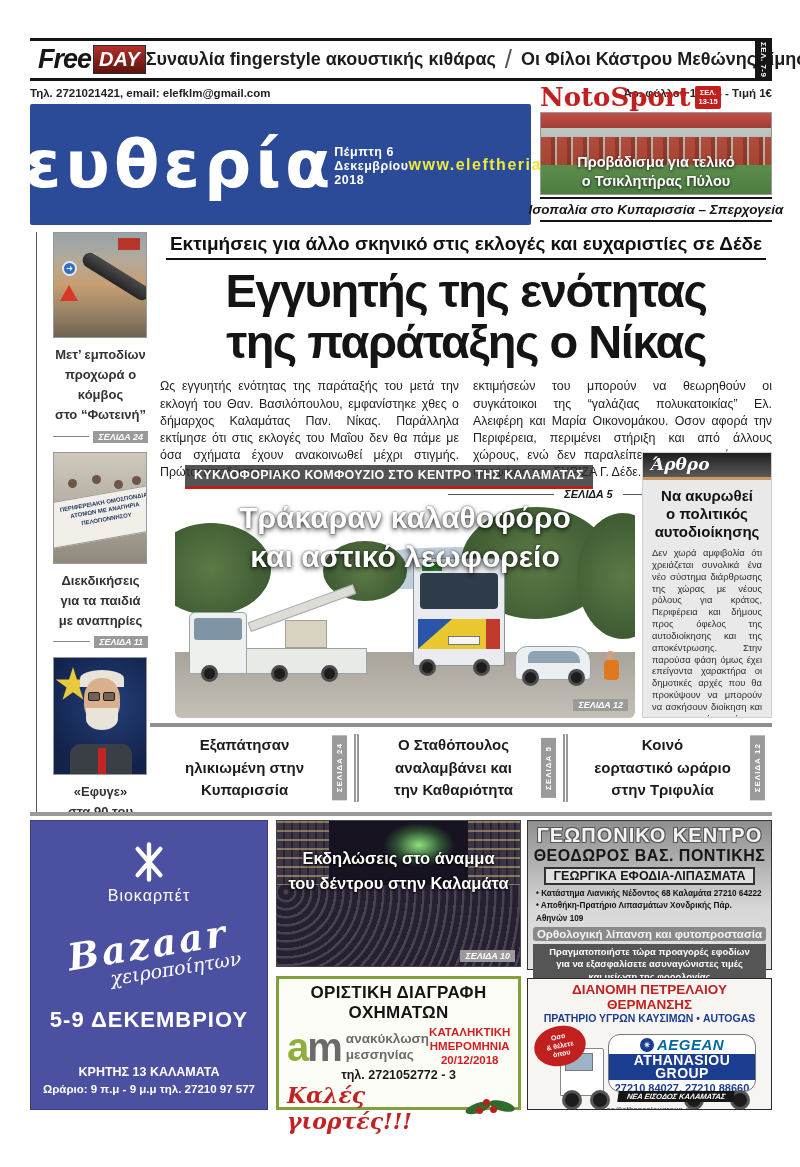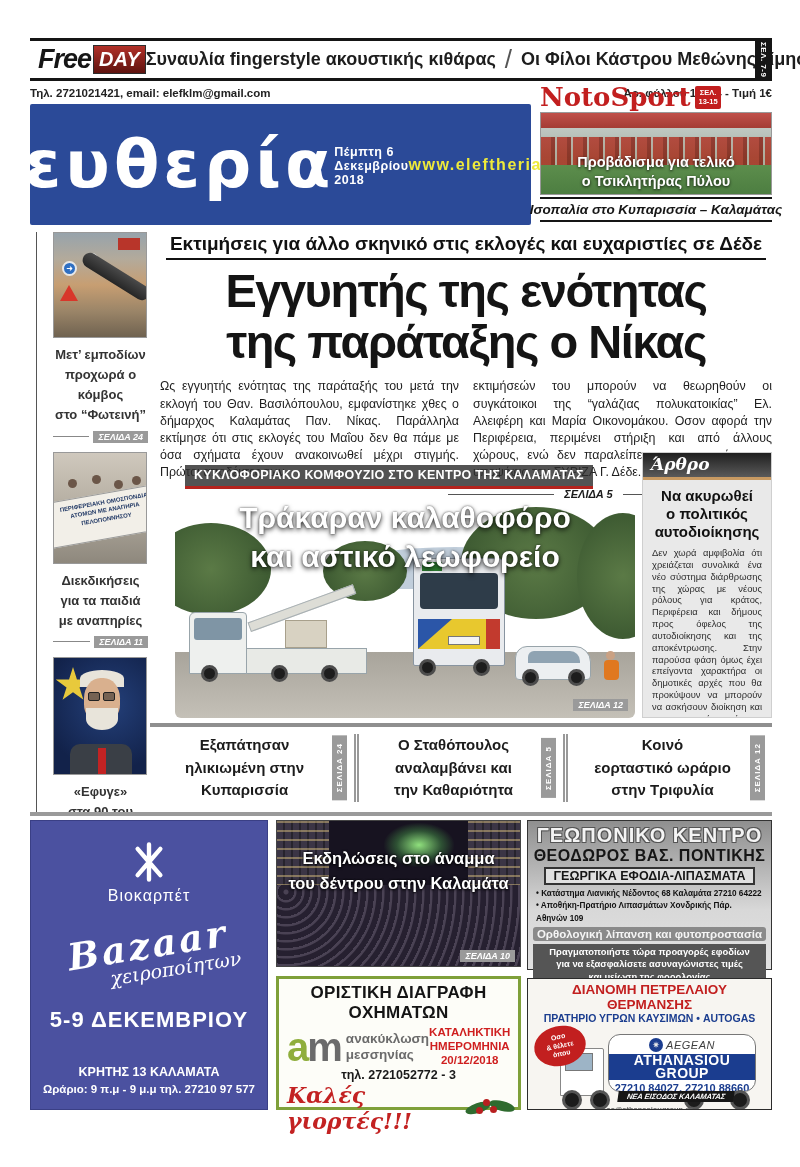--- a/index.html
+++ b/index.html
@@ -224,21 +224,21 @@
             color:#fff;font-weight:bold;font-size:7px;display:flex;flex-direction:column;align-items:center;
             justify-content:center;transform:rotate(-12deg);line-height:1.2;z-index:3;}
   .ae-cab{position:absolute;left:28px;bottom:18px;width:44px;height:48px;background:#fff;border:1px solid #888;
           border-radius:6px 2px 0 0;z-index:2;}
   .ae-cab-win{position:absolute;left:4px;top:4px;width:28px;height:18px;background:#9db4c6;border:1px solid #777;}
   .ae-tank{position:absolute;left:76px;bottom:22px;width:148px;height:58px;background:#fff;border:1px solid #777;
            border-radius:12px;overflow:hidden;z-index:2;}
   .ae-row1{display:flex;align-items:center;justify-content:center;gap:3px;height:19px;}
   .ae-star{width:14px;height:14px;border-radius:50%;background:#1b3d8f;color:#e8e8e8;font-size:9px;
            display:flex;align-items:center;justify-content:center;}
-  .ae-brand{color:#404040;font-size:11px;font-weight:400;font-style:italic;letter-spacing:.5px;}
+  .ae-brand{color:#0369a1;font-size:15px;font-weight:700;font-style:italic;letter-spacing:.5px;}
   .ae-row2{height:26px;background:#1b3d8f;color:#fff;font-size:14px;font-weight:800;text-align:center;
            line-height:13px;letter-spacing:.4px;}
   .ae-row3{color:#1b3d8f;font-size:11px;font-weight:800;text-align:center;line-height:16px;}
   .ae-row4{height:8px;background:#8f1d1d;}
   .ae-loc{position:absolute;left:86px;bottom:12px;background:#161616;color:#fff;font-size:7.5px;font-style:italic;
           font-weight:bold;padding:1px 9px;transform:skewX(-8deg);z-index:3;}
   .ae-wheel{position:absolute;bottom:4px;width:20px;height:20px;border-radius:50%;background:#1c1c1c;
             border:3px solid #555;z-index:2;}
   .ae-email{position:absolute;bottom:0;left:0;right:0;text-align:center;color:#666;font-size:7.5px;font-weight:bold;z-index:3;}
 </style>
@@ -280,21 +280,21 @@
       </span>
     </div>
     <div class="ns-photo">
       <div class="ns-roof"></div>
       <div class="ns-team"></div>
       <div class="ns-ph-text">
         <span>Προβάδισμα για τελικό</span><br>
         <span>ο Τσικλητήρας Πύλου</span>
       </div>
     </div>
-    <div class="ns-strip">Ισοπαλία στο Κυπαρισσία – Καλαμάτας</div>
+    <div class="ns-strip">Ισοπαλία στο Κυπαρισσία – Σπερχογεία</div>
   </div>
 
   <div id="sidebar">
 
     <div class="sb-item">
       <div class="sb-photo ph-road">
         <div class="rd-sign rd-s1">➜</div>
         <div class="rd-sign rd-s2">➜</div>
         <div class="rd-tri"></div>
         <div class="rd-pipe"></div>

